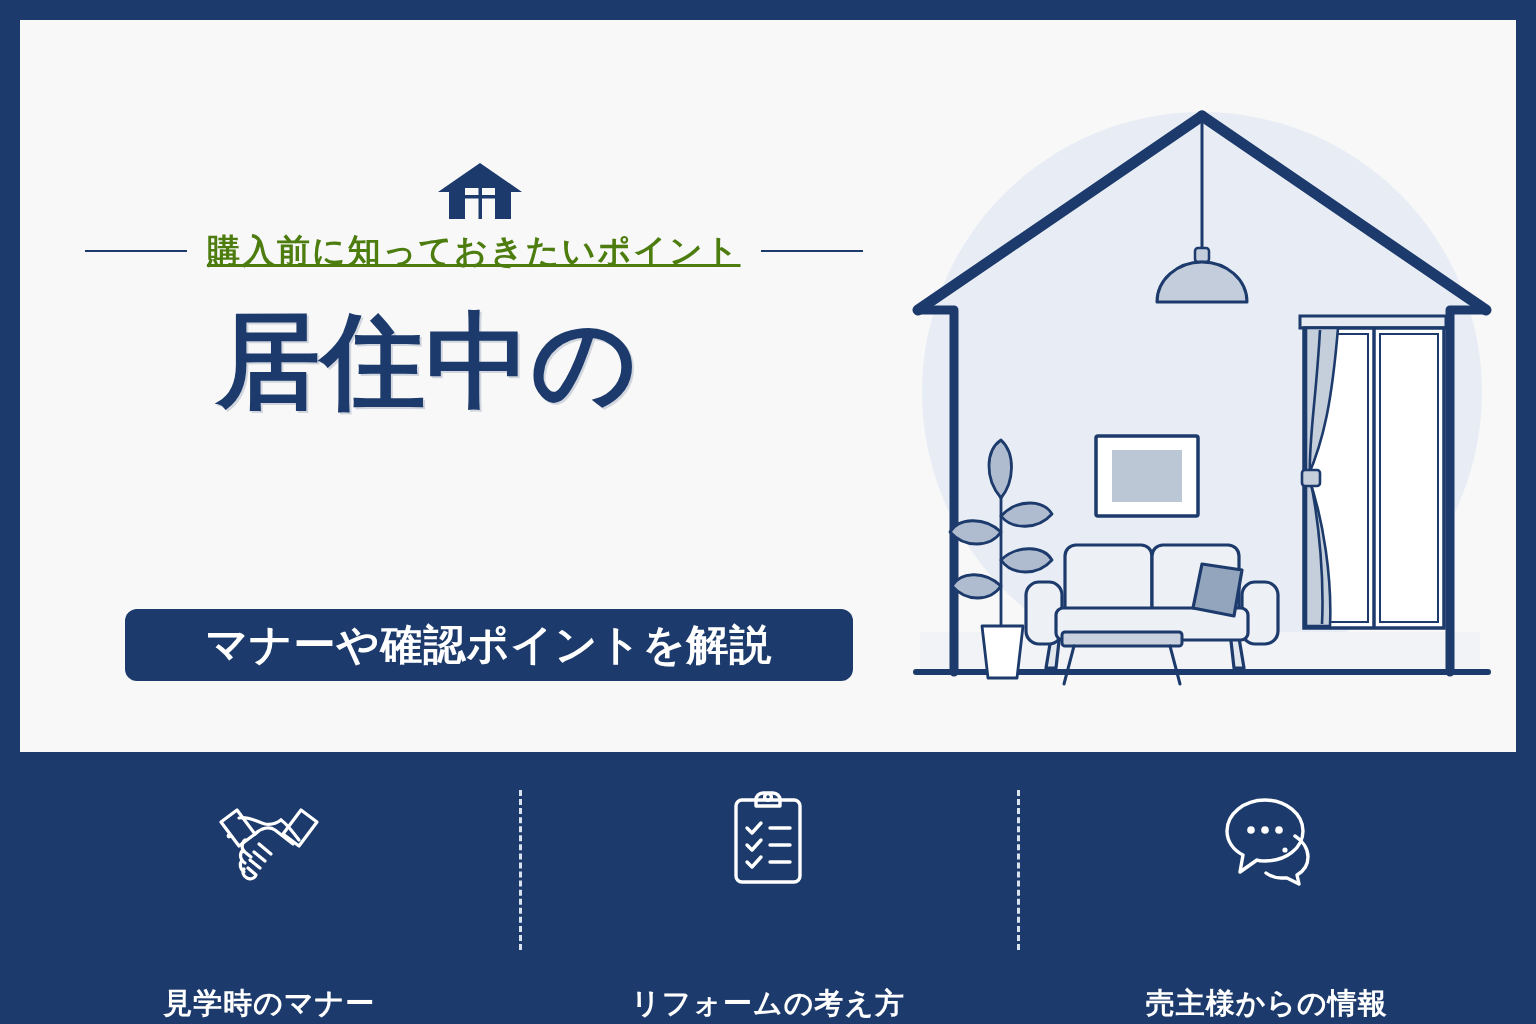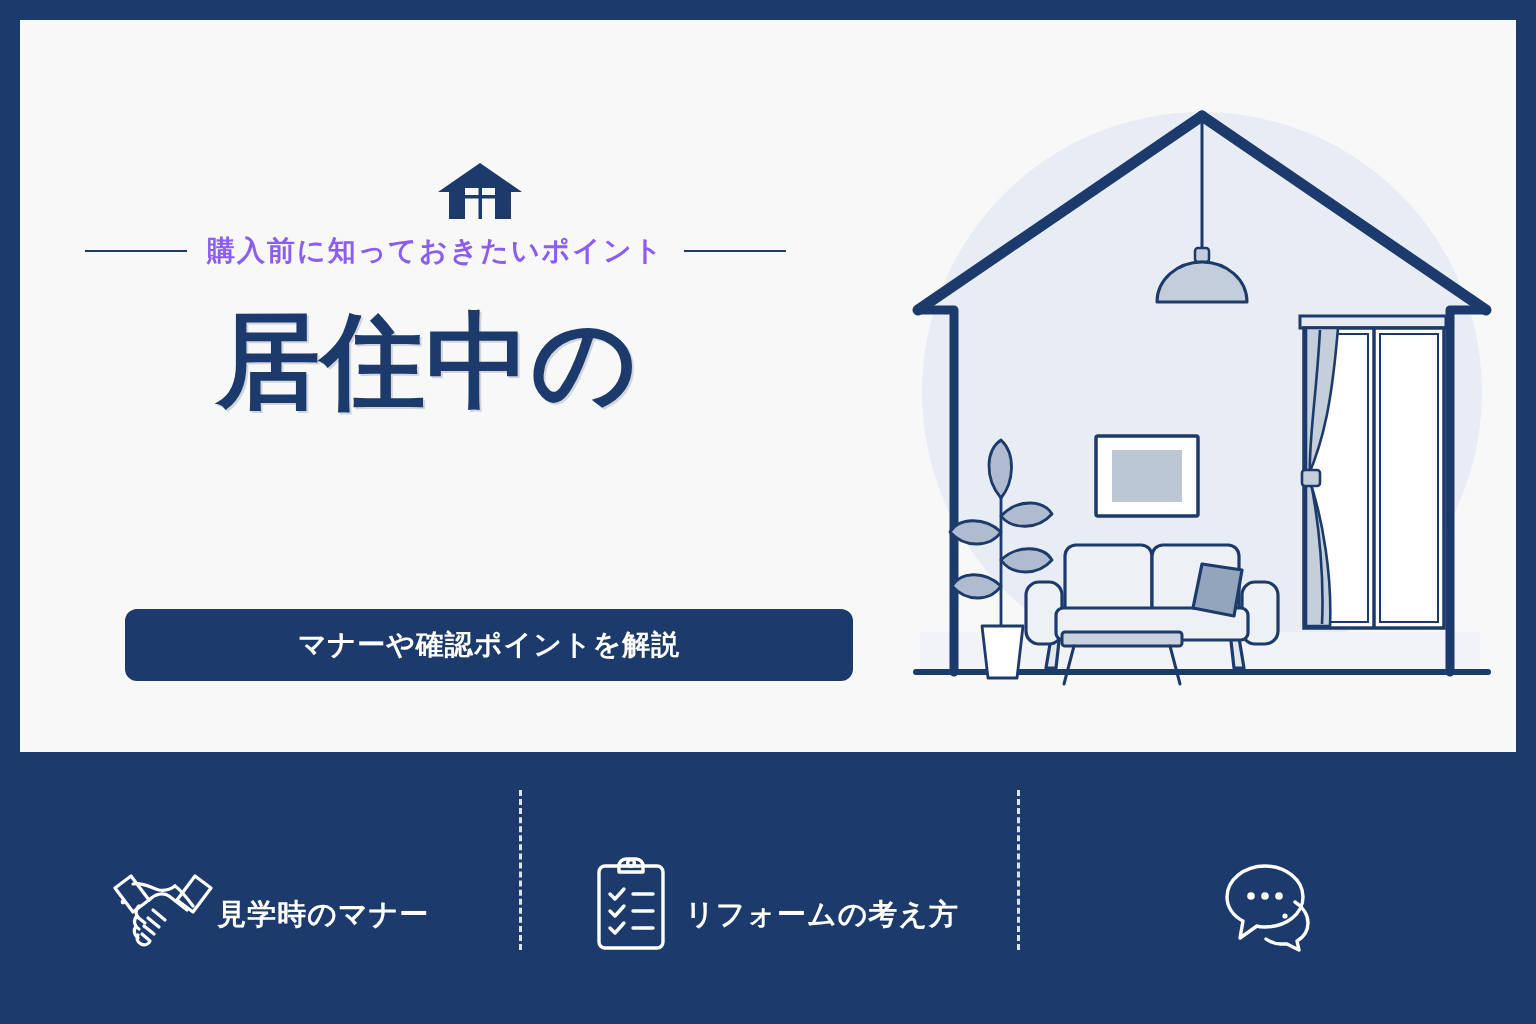--- a/index.html
+++ b/index.html
@@ -27,23 +27,24 @@
   }
 
   .eyebrow-row {
     position:absolute;
     left:65px; top:203px;
     width:780px; height:56px;
     display:flex; align-items:center; gap:20px;
   }
   .eyebrow-rule { height:2px; background:#1C3A6B; flex:0 0 102px; }
   .eyebrow-text {
-    font-size:28px; font-weight:bold; color:#8b5cf6;
+    font-size:33px; font-weight:bold; color:#4d7c0f;
     letter-spacing:2px; white-space:nowrap;
     font-family:"DejaVu Sans","Liberation Sans",sans-serif;
+    text-decoration:underline;
   }
 
   .roof-icon { position:absolute; left:417px; top:142px; width:86px; height:58px; }
 
   .title-line {
     position:absolute;
     color:#1C3A6B;
     font-weight:bold;
     font-size:104px;
     line-height:1.02;
@@ -58,21 +59,21 @@
   .badge {
     position:absolute;
     left:105px; top:589px;
     width:728px; height:72px;
     background:#1C3A6B;
     border-radius:12px;
     display:flex; align-items:center; justify-content:center;
   }
   .badge-text {
     color:#FFFFFF;
-    font-size:28px;
+    font-size:42px;
     font-weight:bold;
     letter-spacing:1px;
     white-space:nowrap;
     font-family:"DejaVu Sans","Liberation Sans",sans-serif;
   }
 
   
   .illustration { position:absolute; left:860px; top:0; width:636px; height:732px; }
   .illustration svg { display:block; width:100%; height:100%; }
 
@@ -81,23 +82,23 @@
     position:absolute;
     left:20px; top:752px;
     width:1496px; height:272px;
     display:flex;
     align-items:stretch;
   }
   .feature-item {
     position:relative;
     flex:1 1 0;
     display:flex;
-    flex-direction:row;
+    flex-direction:column;
     align-items:center;
-    justify-content:center;
+    justify-content:space-between;
     padding-top:32px;
   }
   .feature-item + .feature-item::before {
     content:"";
     position:absolute;
     left:0; top:38px;
     width:0; height:160px;
     border-left:3px dashed #D9E2EF;
   }
   .feature-icon { width:108px; height:108px; display:block; }
@@ -263,16 +264,17 @@
 
     <div class="feature-item">
       <svg class="feature-icon" viewBox="0 0 108 108" xmlns="http://www.w3.org/2000/svg" fill="none" stroke="#FFFFFF" stroke-width="3.4" stroke-linejoin="round" stroke-linecap="round">
         <path d="M52 16 C31 16 14 30 14 47 C14 57 20 66 30 71 L27 88 L44 76 C46 77 49 77 52 77 C73 77 90 64 90 47 C90 30 73 16 52 16 Z"></path>
         <circle cx="38" cy="46" r="3.8" fill="#FFFFFF" stroke="none"></circle>
         <circle cx="52" cy="46" r="3.8" fill="#FFFFFF" stroke="none"></circle>
         <circle cx="66" cy="46" r="3.8" fill="#FFFFFF" stroke="none"></circle>
         <path d="M82 52 C90 57 95 65 95 73 C95 80 91 87 84 91 L86 100 L74 94 C72 94 70 94 68 94 C62 94 57 92 53 89"></path>
         <circle cx="72" cy="66" r="2.6" fill="#FFFFFF" stroke="none"></circle>
       </svg>
+      <span class="feature-label">売主様からの情報</span>
     </div>
   </div>
 
 </div>
 
 </body></html>

